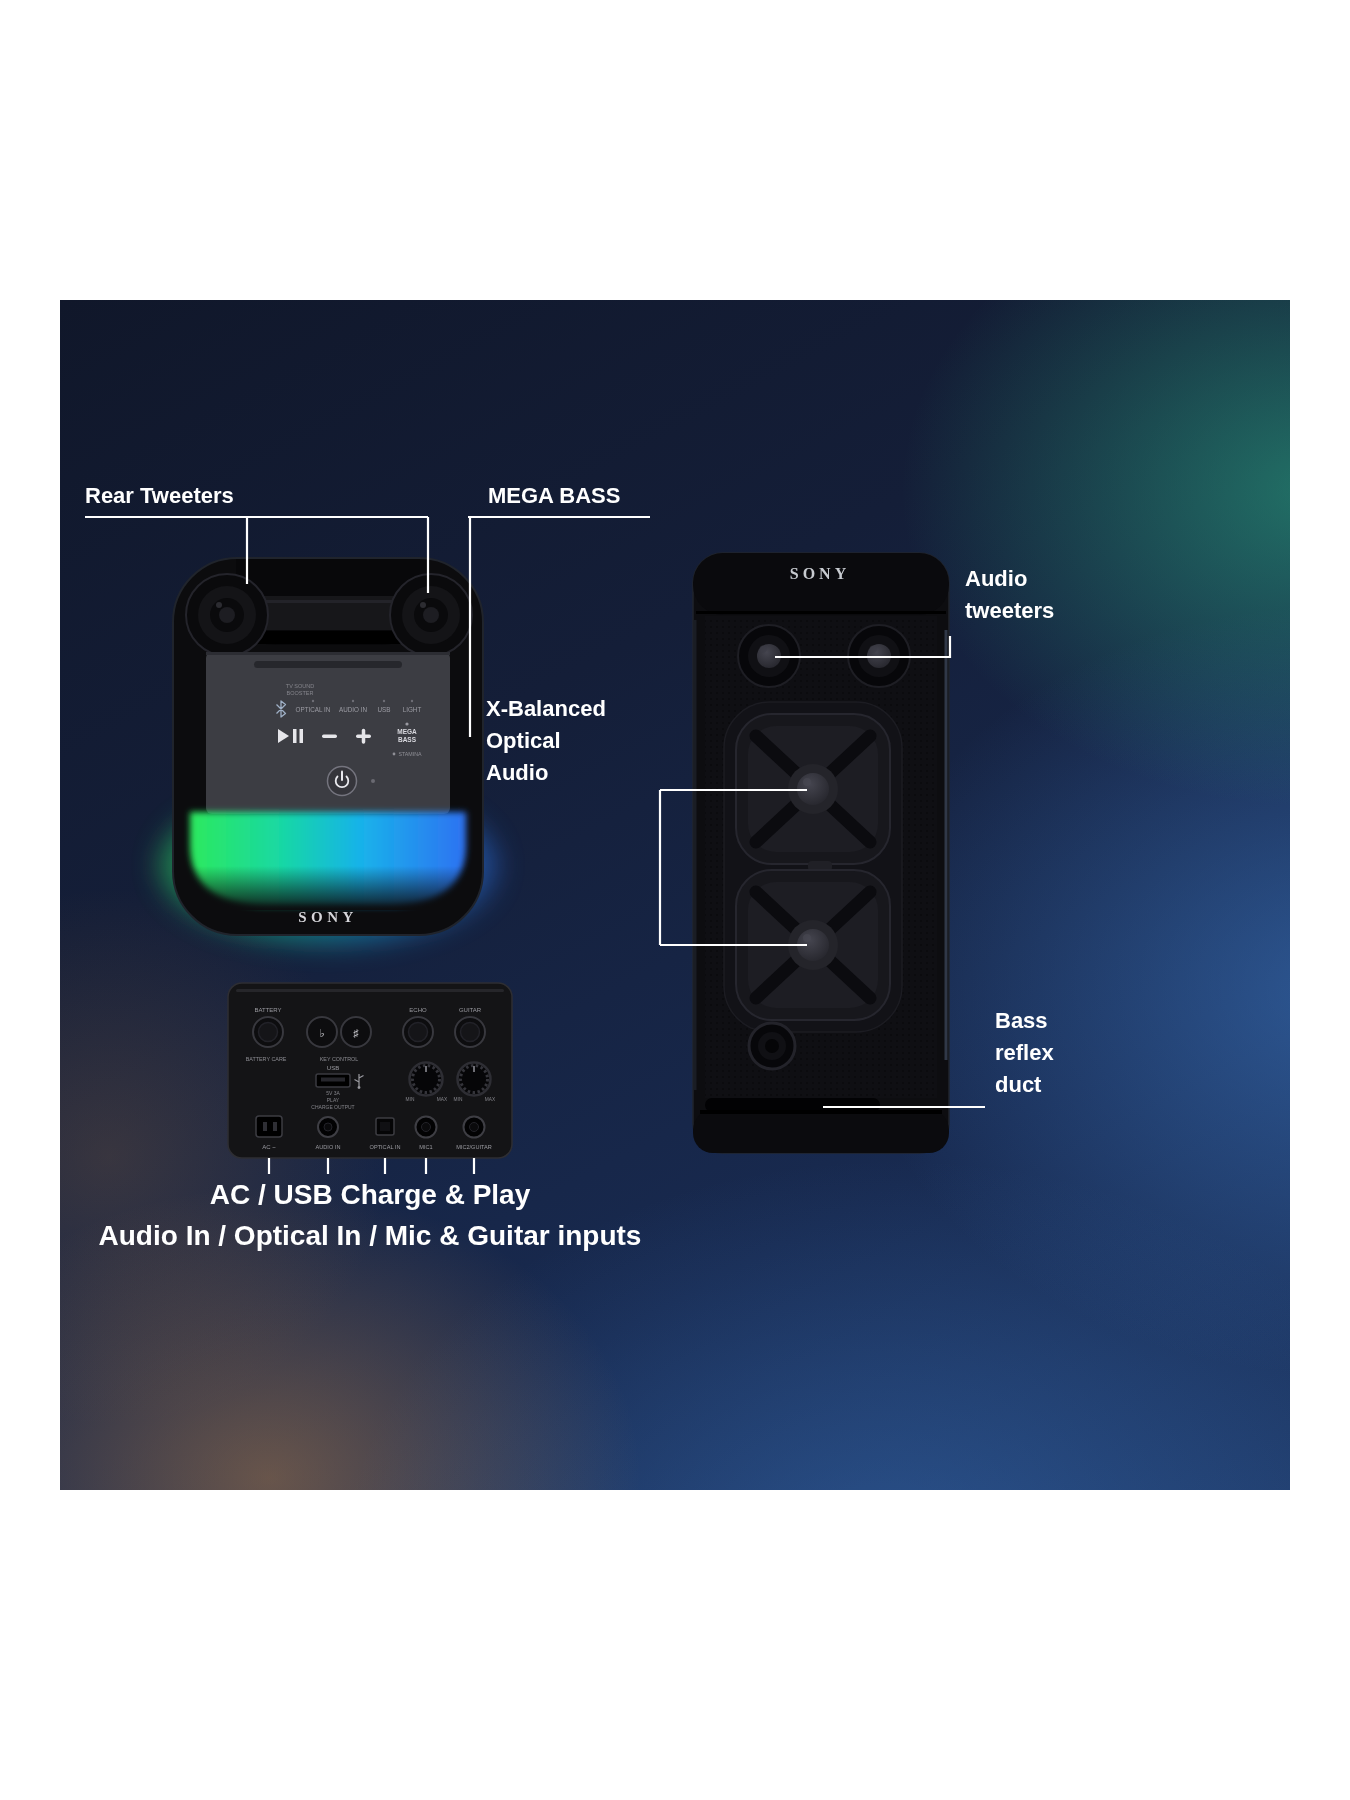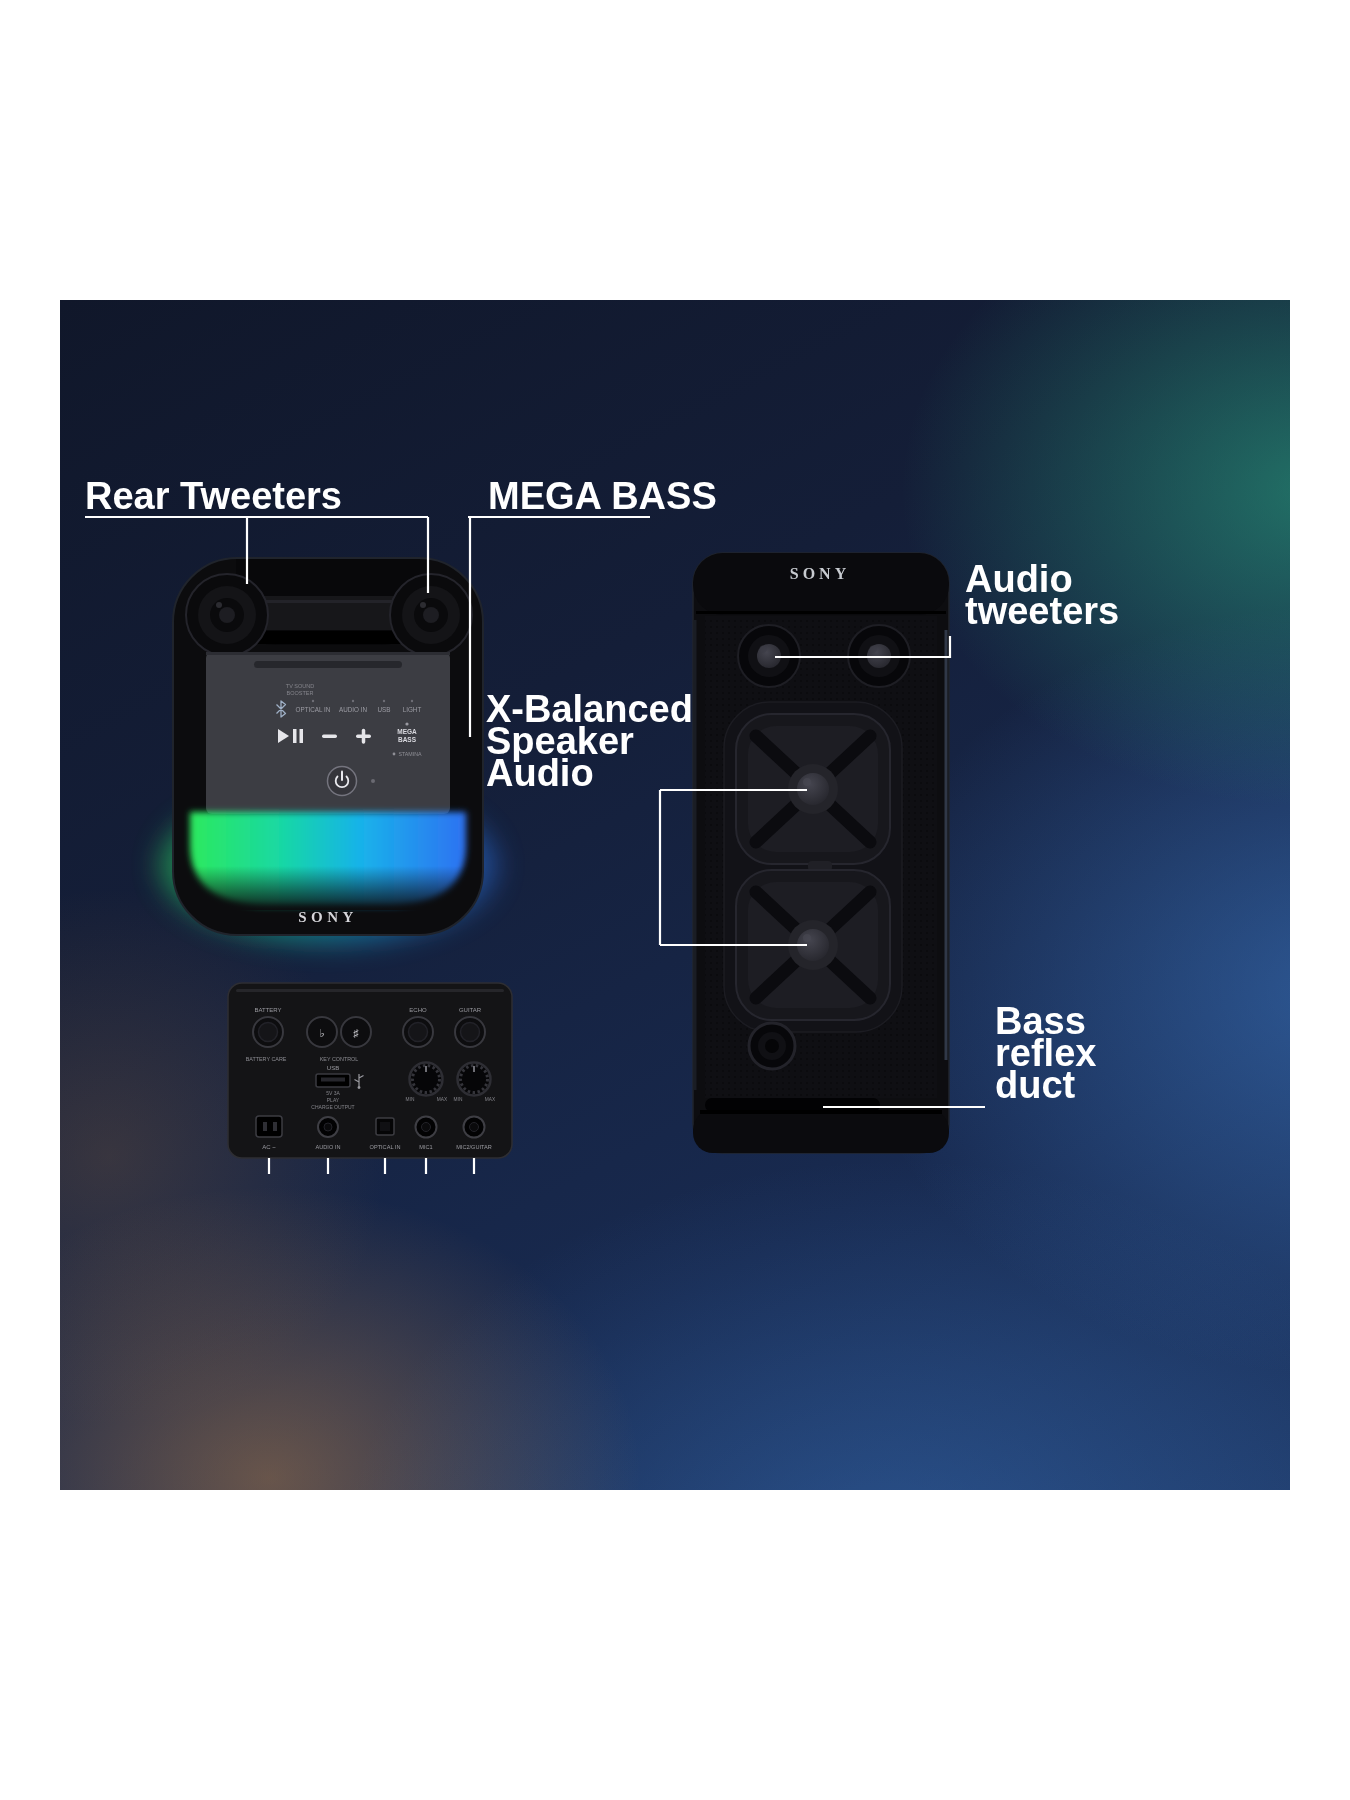--- a/index.html
+++ b/index.html
@@ -8,21 +8,21 @@
   .scene{
     position:absolute;left:60px;top:300px;width:1230px;height:1190px;
     background:
       radial-gradient(48% 38% at 102% 16%, rgba(46,190,140,0.50), rgba(46,190,140,0) 70%),
       radial-gradient(55% 45% at 104% 58%, rgba(70,140,225,0.45), rgba(70,140,225,0) 72%),
       radial-gradient(42% 34% at 17% 99%, rgba(215,145,70,0.42), rgba(215,145,70,0) 72%),
       radial-gradient(30% 30% at 4% 72%, rgba(160,110,60,0.25), rgba(160,110,60,0) 75%),
       radial-gradient(60% 45% at 68% 106%, rgba(62,125,205,0.40), rgba(62,125,205,0) 75%),
       linear-gradient(152deg,#10172a 0%,#141e38 35%,#182a50 72%,#1f3a68 100%);
   }
-  .label{position:absolute;color:#fff;font-weight:bold;font-size:38px;line-height:32px;white-space:nowrap;}
+  .label{position:absolute;color:#fff;font-weight:bold;font-size:22px;line-height:32px;white-space:nowrap;}
   .caption{position:absolute;left:0px;top:874px;width:620px;text-align:center;color:#fff;font-weight:bold;font-size:28px;line-height:41px;}
   .line{display:block;}
   svg.overlay{position:absolute;left:0;top:0;}
 </style>
 </head>
 <body>
 
 <div class="canvas">
   <div class="scene">
 
@@ -277,25 +277,29 @@
     <div class="label" style="left:25px;top:180px">Rear Tweeters</div>
     <div class="label" style="left:428px;top:180px">MEGA BASS</div>
 
     <div class="label" style="left:905px;top:263px">
       <span class="line">Audio</span>
       <span class="line">tweeters</span>
     </div>
 
     <div class="label" style="left:426px;top:393px">
       <span class="line">X-Balanced</span>
-      <span class="line">Speaker</span>
+      <span class="line">Optical</span>
       <span class="line">Audio</span>
     </div>
 
     <div class="label" style="left:935px;top:705px">
       <span class="line">Bass</span>
       <span class="line">reflex</span>
       <span class="line">duct</span>
     </div>
 
+    <div class="caption">
+      <span class="line">AC / USB Charge &amp; Play</span>
+      <span class="line">Audio In / Optical In / Mic &amp; Guitar inputs</span>
+    </div>
 
   </div>
 </div>
 
 </body></html>

